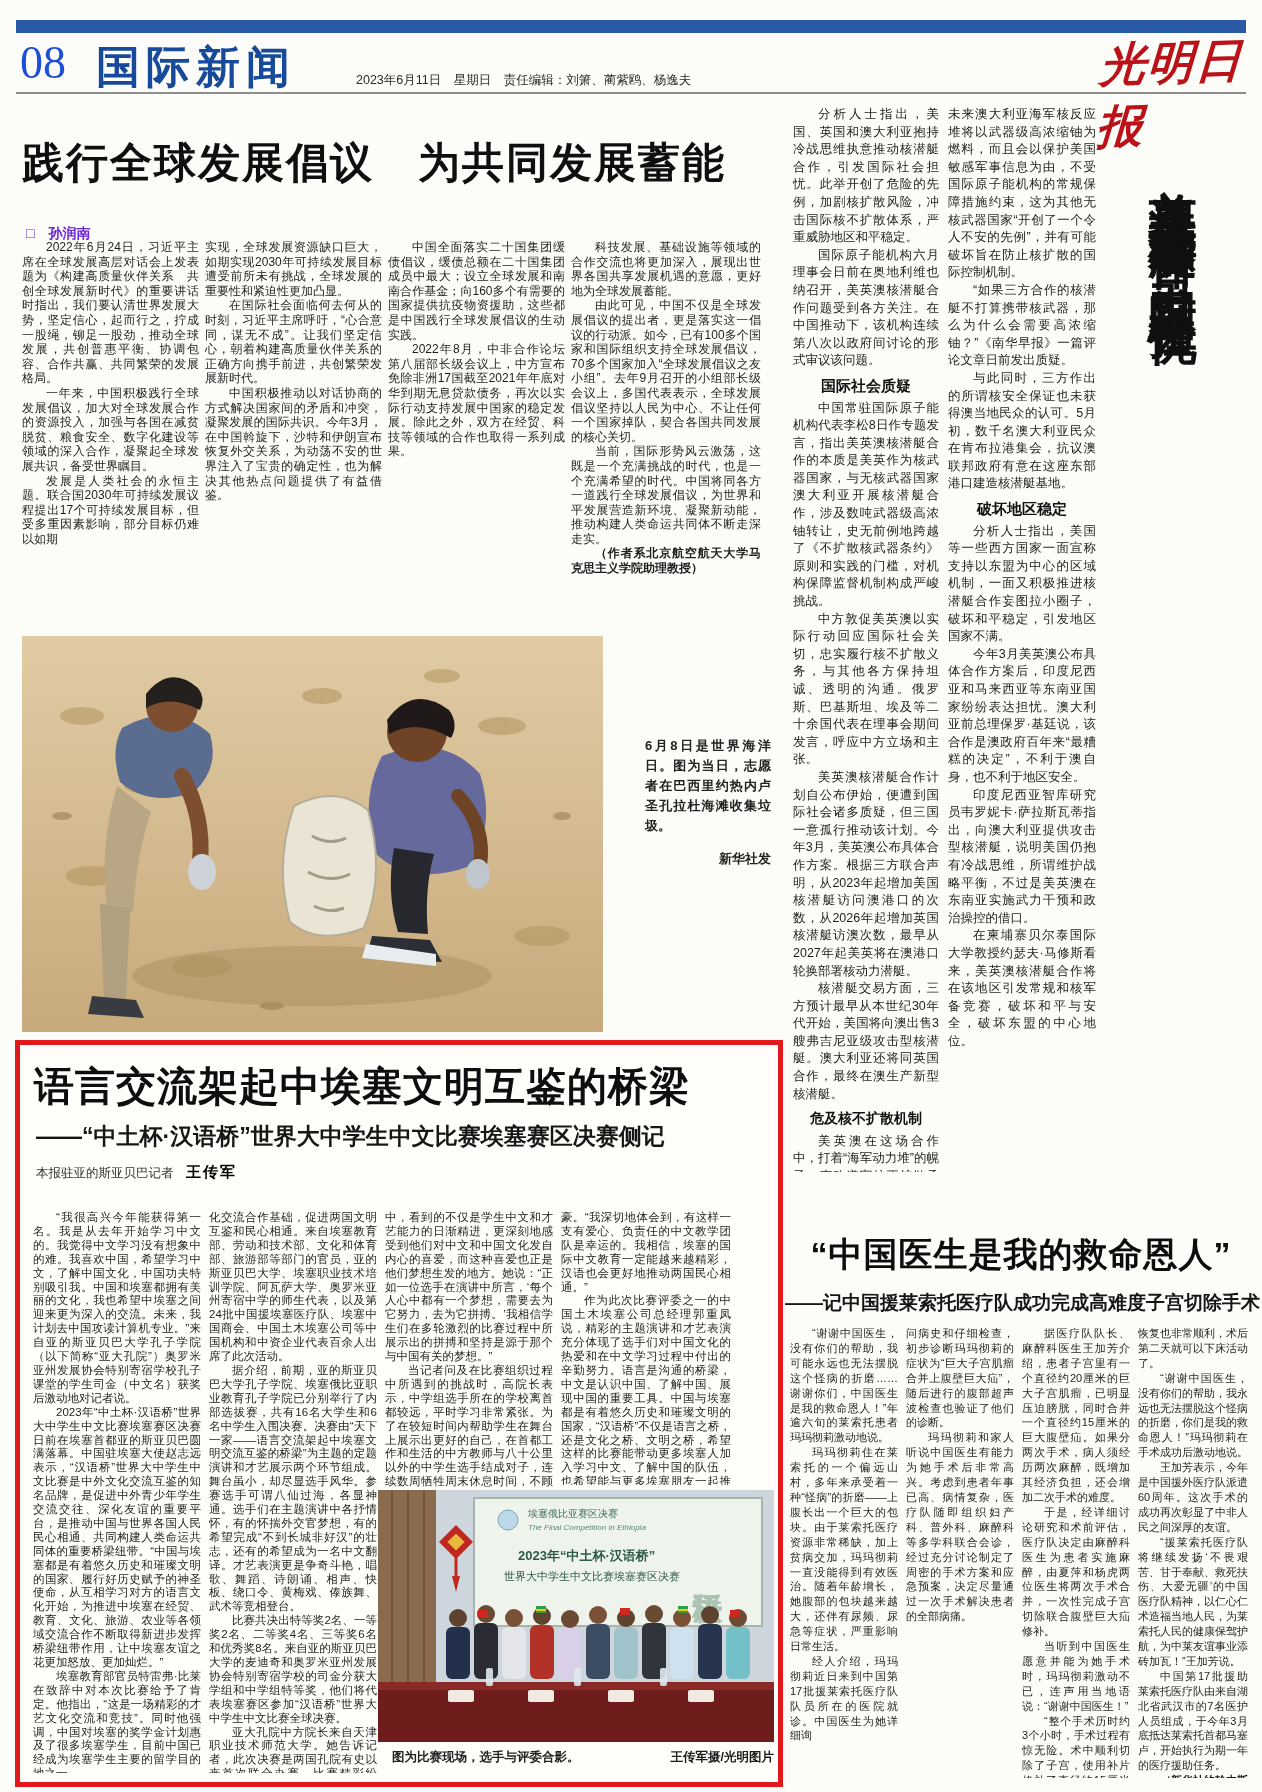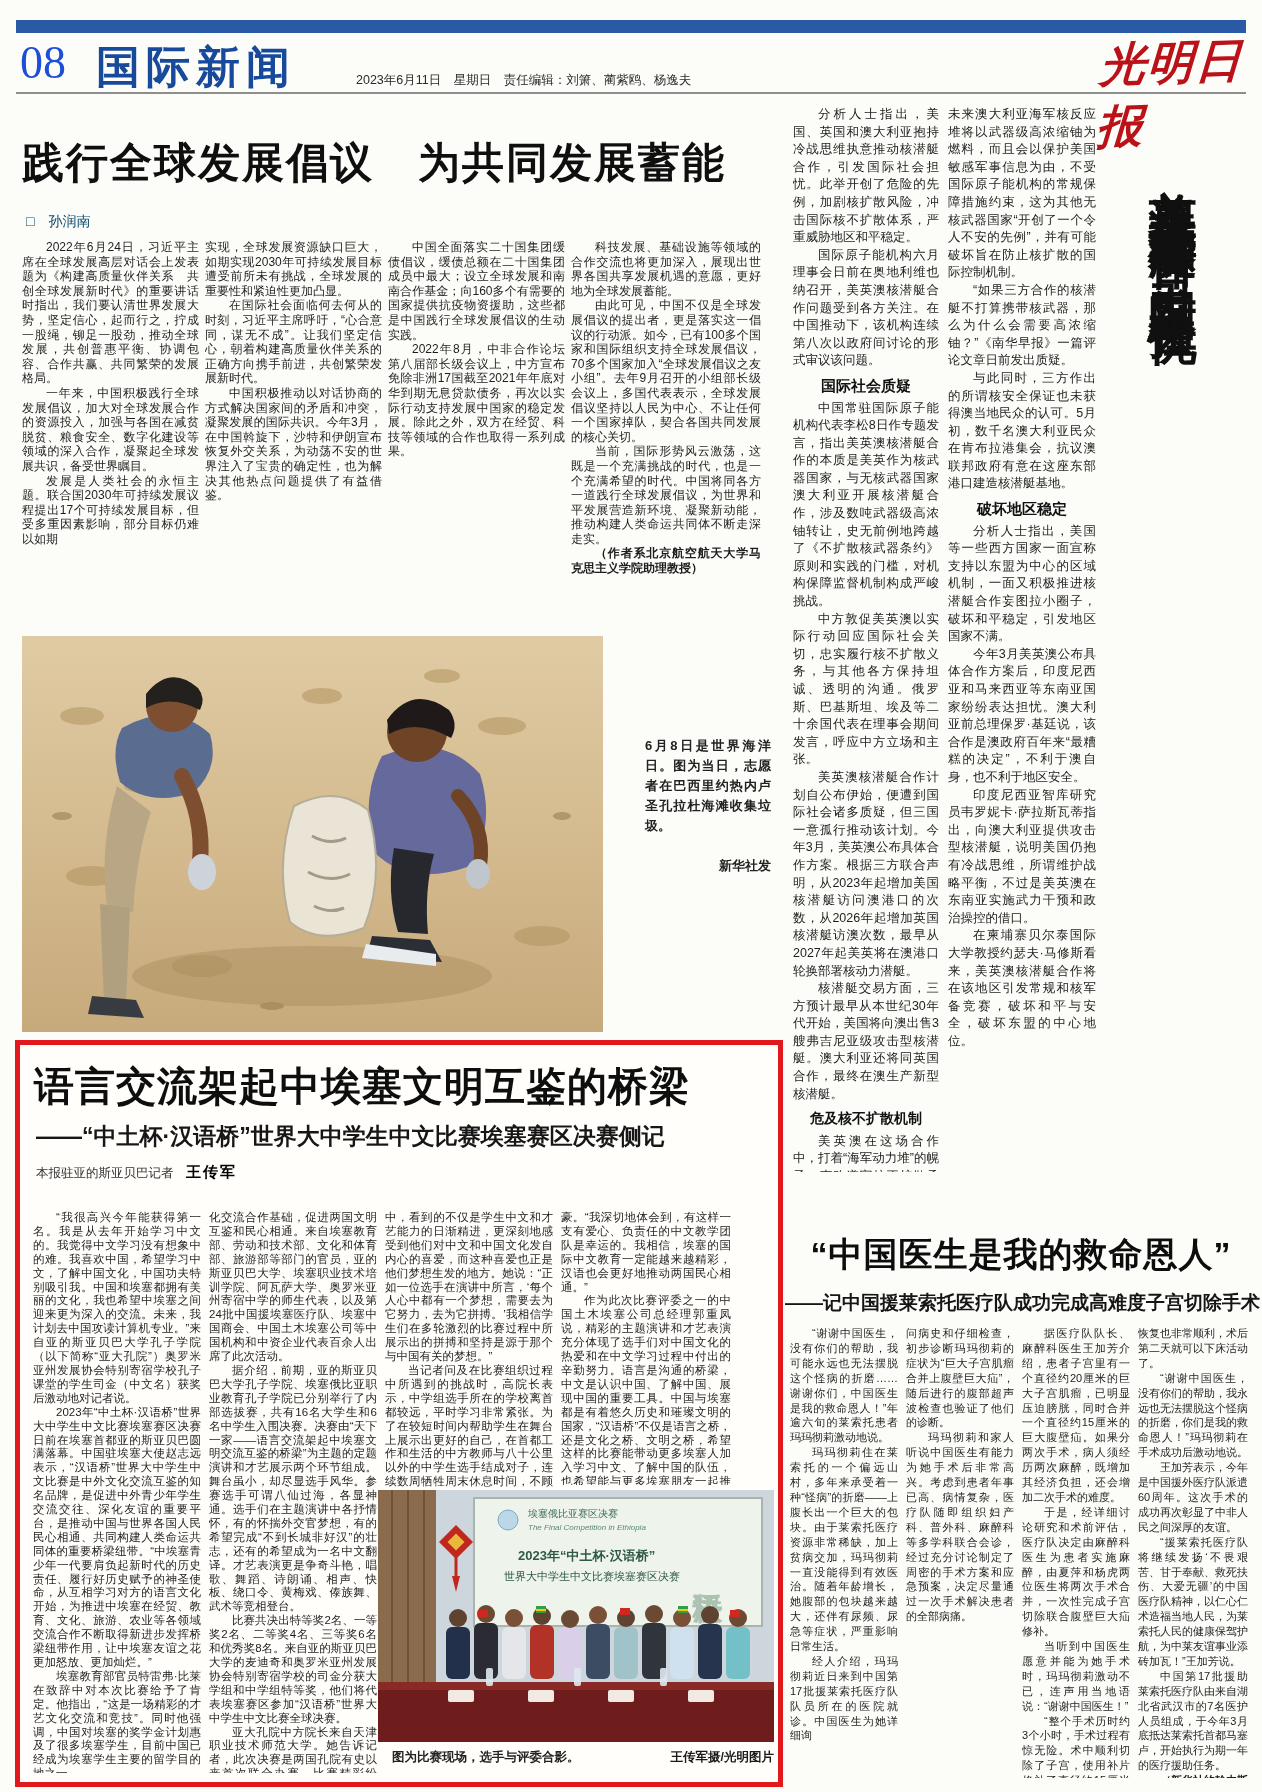--- a/index.html
+++ b/index.html
@@ -44,21 +44,21 @@
 
   <div class="abs rule" style="left:16px;top:20px;width:1230px;height:13px;background:#2a5aa6"></div>
   <div class="abs pagenum" style="left:20px;top:36px;font-size:46px">08</div>
   <div class="abs section-title" style="left:96px;top:38px;font-size:44px">国际新闻</div>
   <div class="abs dateline" style="left:356px;top:72px;font-size:12.5px">2023年6月11日　星期日　责任编辑：刘箫、蔺紫鸥、杨逸夫</div>
   <div class="abs masthead" style="left:1098px;top:32px;font-size:46px;letter-spacing:2px">光明日报</div>
   <div class="abs rule" style="left:16px;top:92px;width:1230px;height:2px;background:#8e8e8e"></div>
 
   <section>
     <h1 class="abs headline" style="left:22px;top:138px;width:742px;font-size:42px;line-height:1.2">践行全球发展倡议　为共同发展蓄能</h1>
-    <div class="abs" style="left:26px;top:213px;font-size:14px;font-weight:normal;color:#0c4a6e">□　孙润南</div>
+    <div class="abs" style="left:26px;top:225px;font-size:14px;font-weight:bold;color:#6d28d9">□　孙润南</div>
     <div class="art-col lead-col" style="left:22px;top:240px;width:177px;height:392px">
       <p>2022年6月24日，习近平主席在全球发展高层对话会上发表题为《构建高质量伙伴关系　共创全球发展新时代》的重要讲话时指出，我们要认清世界发展大势，坚定信心，起而行之，拧成一股绳，铆足一股劲，推动全球发展，共创普惠平衡、协调包容、合作共赢、共同繁荣的发展格局。</p>
       <p>一年来，中国积极践行全球发展倡议，加大对全球发展合作的资源投入，加强与各国在减贫脱贫、粮食安全、数字化建设等领域的深入合作，凝聚起全球发展共识，备受世界瞩目。</p>
       <p>发展是人类社会的永恒主题。联合国2030年可持续发展议程提出17个可持续发展目标，但受多重因素影响，部分目标仍难以如期</p>
     </div>
     <div class="art-col lead-col" style="left:205px;top:240px;width:177px;height:392px">
       <p class="cont">实现，全球发展资源缺口巨大，如期实现2030年可持续发展目标遭受前所未有挑战，全球发展的重要性和紧迫性更加凸显。</p>
       <p>在国际社会面临何去何从的时刻，习近平主席呼吁，“心合意同，谋无不成”。让我们坚定信心，朝着构建高质量伙伴关系的正确方向携手前进，共创繁荣发展新时代。</p>
       <p>中国积极推动以对话协商的方式解决国家间的矛盾和冲突，凝聚发展的国际共识。今年3月，在中国斡旋下，沙特和伊朗宣布恢复外交关系，为动荡不安的世界注入了宝贵的确定性，也为解决其他热点问题提供了有益借鉴。</p>
     </div>
@@ -125,21 +125,21 @@
       </g>
 
       <g>
         <path d="M272,170 q42,-22 74,4 q18,64 -4,118 q-46,18 -74,-6 q-16,-58 4,-116 z" fill="#ebe7d9" opacity="0.95" stroke="#b5ad97" stroke-width="2"></path>
         <path d="M290,200 q18,10 34,2 M286,236 q22,12 42,2 M292,270 q16,8 30,2" stroke="#8f8874" stroke-width="3" fill="none" opacity="0.8"></path>
       </g>
     </svg>
   </div>
   <div class="abs caption" style="left:645px;top:736px;width:126px;font-size:13px;line-height:20px">
     <span>6月8日是世界海洋日。图为当日，志愿者在巴西里约热内卢圣孔拉杜海滩收集垃圾。</span>
-    <div class="credit" style="margin-top:20px">新华社发</div>
+    <div class="credit" style="margin-top:13px">新华社发</div>
   </div>
 
   <section>
     <div class="art-col aukus-col" style="left:793px;top:106px;width:146px;height:1066px">
       <p>分析人士指出，美国、英国和澳大利亚抱持冷战思维执意推动核潜艇合作，引发国际社会担忧。此举开创了危险的先例，加剧核扩散风险，冲击国际核不扩散体系，严重威胁地区和平稳定。</p>
       <p>国际原子能机构六月理事会日前在奥地利维也纳召开，美英澳核潜艇合作问题受到各方关注。在中国推动下，该机构连续第八次以政府间讨论的形式审议该问题。</p>
       <div class="subhead">国际社会质疑</div>
       <p>中国常驻国际原子能机构代表李松8日作专题发言，指出美英澳核潜艇合作的本质是美英作为核武器国家，与无核武器国家澳大利亚开展核潜艇合作，涉及数吨武器级高浓铀转让，史无前例地跨越了《不扩散核武器条约》原则和实践的门槛，对机构保障监督机制构成严峻挑战。</p>
       <p>中方敦促美英澳以实际行动回应国际社会关切，忠实履行核不扩散义务，与其他各方保持坦诚、透明的沟通。俄罗斯、巴基斯坦、埃及等二十余国代表在理事会期间发言，呼应中方立场和主张。</p>
       <p>美英澳核潜艇合作计划自公布伊始，便遭到国际社会诸多质疑，但三国一意孤行推动该计划。今年3月，美英澳公布具体合作方案。根据三方联合声明，从2023年起增加美国核潜艇访问澳港口的次数，从2026年起增加英国核潜艇访澳次数，最早从2027年起美英将在澳港口轮换部署核动力潜艇。</p>
@@ -165,21 +165,21 @@
   </section>
 
   <section class="redbox" style="left:15px;top:1040px;width:768px;height:747px">
     <h2 class="rb-title" style="position:absolute;left:14px;top:14px;font-size:40px">语言交流架起中埃塞文明互鉴的桥梁</h2>
     <div class="rb-subtitle" style="position:absolute;left:16px;top:76px;font-size:23px">——“中土杯·汉语桥”世界大中学生中文比赛埃塞赛区决赛侧记</div>
     <div class="rb-byline" style="position:absolute;left:16px;top:118px;font-size:12.5px">
       <span>本报驻亚的斯亚贝巴记者</span>　<b>王传军</b>
     </div>
     <div class="art-col rb-col" style="left:13px;top:166px;width:168px;height:562px">
       <p>“我很高兴今年能获得第一名。我是从去年开始学习中文的。我觉得中文学习没有想象中的难。我喜欢中国，希望学习中文，了解中国文化，中国功夫特别吸引我。中国和埃塞都拥有美丽的文化，我也希望中埃塞之间迎来更为深入的交流。未来，我计划去中国攻读计算机专业。”来自亚的斯亚贝巴大学孔子学院（以下简称“亚大孔院”）奥罗米亚州发展协会特别寄宿学校孔子课堂的学生司金（中文名）获奖后激动地对记者说。</p>
-      <p>2023年“中土杯·汉语桥”世界大中学生中文比赛埃塞赛区决赛日前在埃塞首都亚的斯亚贝巴圆满落幕。中国驻埃塞大使赵志远表示，“汉语桥”世界大中学生中文比赛是中外文化交流互鉴的知名品牌，是促进中外青少年学生交流交往、深化友谊的重要平台，是推动中国与世界各国人民民心相通、共同构建人类命运共同体的重要桥梁纽带。“中埃塞青少年一代要肩负起新时代的历史责任、履行好历史赋予的神圣使命，从互相学习对方的语言文化开始，为推进中埃塞在经贸、教育、文化、旅游、农业等各领域交流合作不断取得新进步发挥桥梁纽带作用，让中埃塞友谊之花更加怒放、更加灿烂。”</p>
+      <p>2023年“中土杯·汉语桥”世界大中学生中文比赛埃塞赛区决赛日前在埃塞首都亚的斯亚贝巴圆满落幕。中国驻埃塞大使赵志远表示，“汉语桥”世界大中学生中文比赛是中外文化交流互鉴的知名品牌，是促进中外青少年学生交流交往、深化友谊的重要平台，是推动中国与世界各国人民民心相通、共同构建人类命运共同体的重要桥梁纽带。“中国与埃塞都是有着悠久历史和璀璨文明的国家、履行好历史赋予的神圣使命，从互相学习对方的语言文化开始，为推进中埃塞在经贸、教育、文化、旅游、农业等各领域交流合作不断取得新进步发挥桥梁纽带作用，让中埃塞友谊之花更加怒放、更加灿烂。”</p>
       <p>埃塞教育部官员特雷弗·比莱在致辞中对本次比赛给予了肯定。他指出，“这是一场精彩的才艺文化交流和竞技”。同时他强调，中国对埃塞的奖学金计划惠及了很多埃塞学生，目前中国已经成为埃塞学生主要的留学目的地之一。</p>
 
     </div>
     <div class="art-col rb-col" style="left:189px;top:166px;width:168px;height:562px">
       <p class="cont">化交流合作基础，促进两国文明互鉴和民心相通。来自埃塞教育部、劳动和技术部、文化和体育部、旅游部等部门的官员，亚的斯亚贝巴大学、埃塞职业技术培训学院、阿瓦萨大学、奥罗米亚州寄宿中学的师生代表，以及第24批中国援埃塞医疗队、埃塞中国商会、中国土木埃塞公司等中国机构和中资企业代表百余人出席了此次活动。</p>
       <p>据介绍，前期，亚的斯亚贝巴大学孔子学院、埃塞俄比亚职业教育孔子学院已分别举行了内部选拔赛，共有16名大学生和6名中学生入围决赛。决赛由“天下一家——语言交流架起中埃塞文明交流互鉴的桥梁”为主题的定题演讲和才艺展示两个环节组成。舞台虽小，却尽显选手风华。参赛选手可谓八仙过海，各显神通。选手们在主题演讲中各抒情怀，有的怀揣外交官梦想，有的希望完成“不到长城非好汉”的壮志，还有的希望成为一名中文翻译。才艺表演更是争奇斗艳，唱歌、舞蹈、诗朗诵、相声、快板、绕口令、黄梅戏、傣族舞、武术等竞相登台。</p>
       <p>比赛共决出特等奖2名、一等奖2名、二等奖4名、三等奖6名和优秀奖8名。来自亚的斯亚贝巴大学的麦迪奇和奥罗米亚州发展协会特别寄宿学校的司金分获大学组和中学组特等奖，他们将代表埃塞赛区参加“汉语桥”世界大中学生中文比赛全球决赛。</p>
       <p>亚大孔院中方院长来自天津职业技术师范大学。她告诉记者，此次决赛是两国孔院有史以来首次联合办赛，比赛精彩纷呈。从报名到决赛，她见证了选手们在舞台上打磨中文与才艺的过程</p>
     </div>
     <div class="art-col rb-col" style="left:365px;top:166px;width:168px;height:278px">

